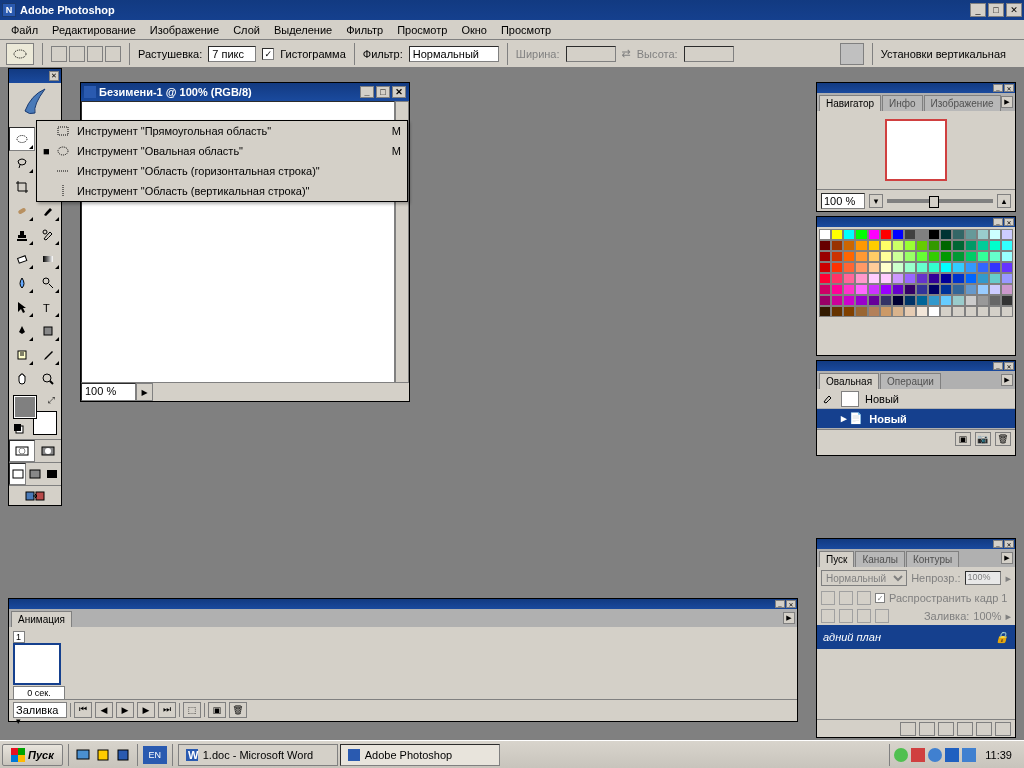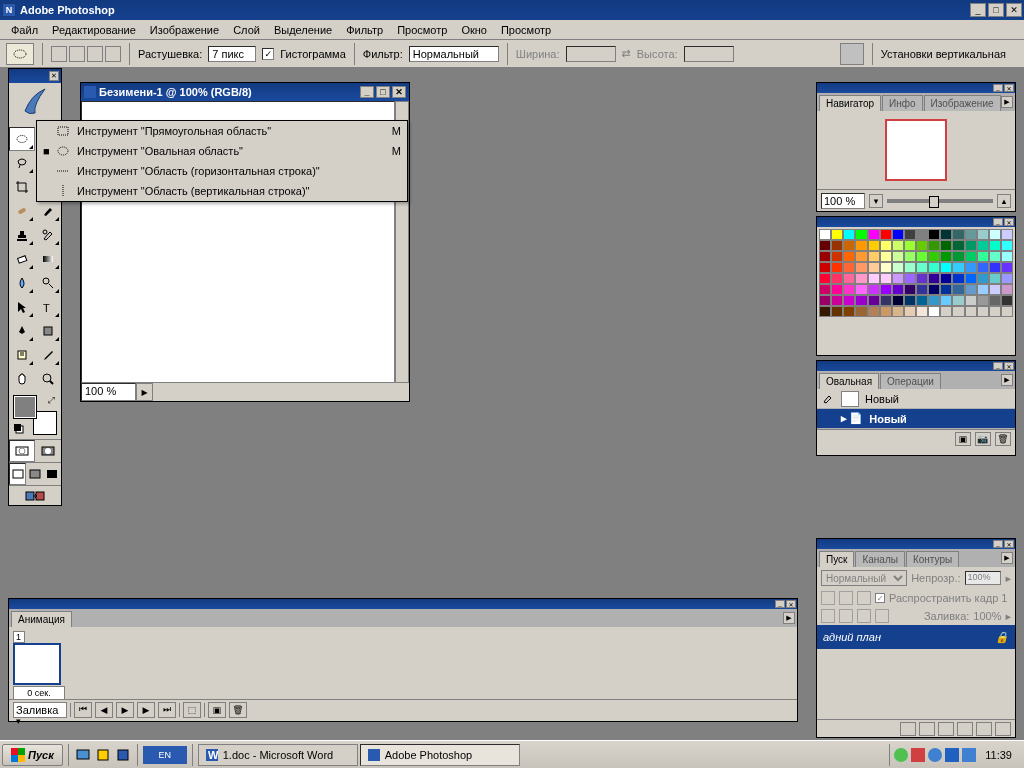--- a/index.html
+++ b/index.html
@@ -761,21 +761,21 @@
       <svg width="14" height="14">
         <rect x="2" y="2" width="10" height="10" fill="#ffcc00" stroke="#000"></rect>
       </svg>
     </span>
   <span class="ql">
       <svg width="14" height="14">
         <rect x="2" y="2" width="10" height="10" fill="#2a5ab0" stroke="#000"></rect>
       </svg>
     </span>
   <span class="tb-sep"></span>
-  <span class="ql" style="background:#2a5ab0;color:#fff;font-size:9px;width:44px;">EN</span>
+  <span class="ql" style="background:#2a5ab0;color:#fff;font-size:9px;width:24px;">EN</span>
   <span class="tb-sep"></span>
   <div class="taskbtn">
     <svg width="14" height="14">
         <rect x="1" y="1" width="12" height="12" fill="#2a5ab0"></rect>
         <text x="3" y="11" fill="#fff" font-size="10" font-weight="bold">W</text>
       </svg>
     <span>1.doc - Microsoft Word</span>
   </div>
   <div class="taskbtn active">
     <svg width="14" height="14">

